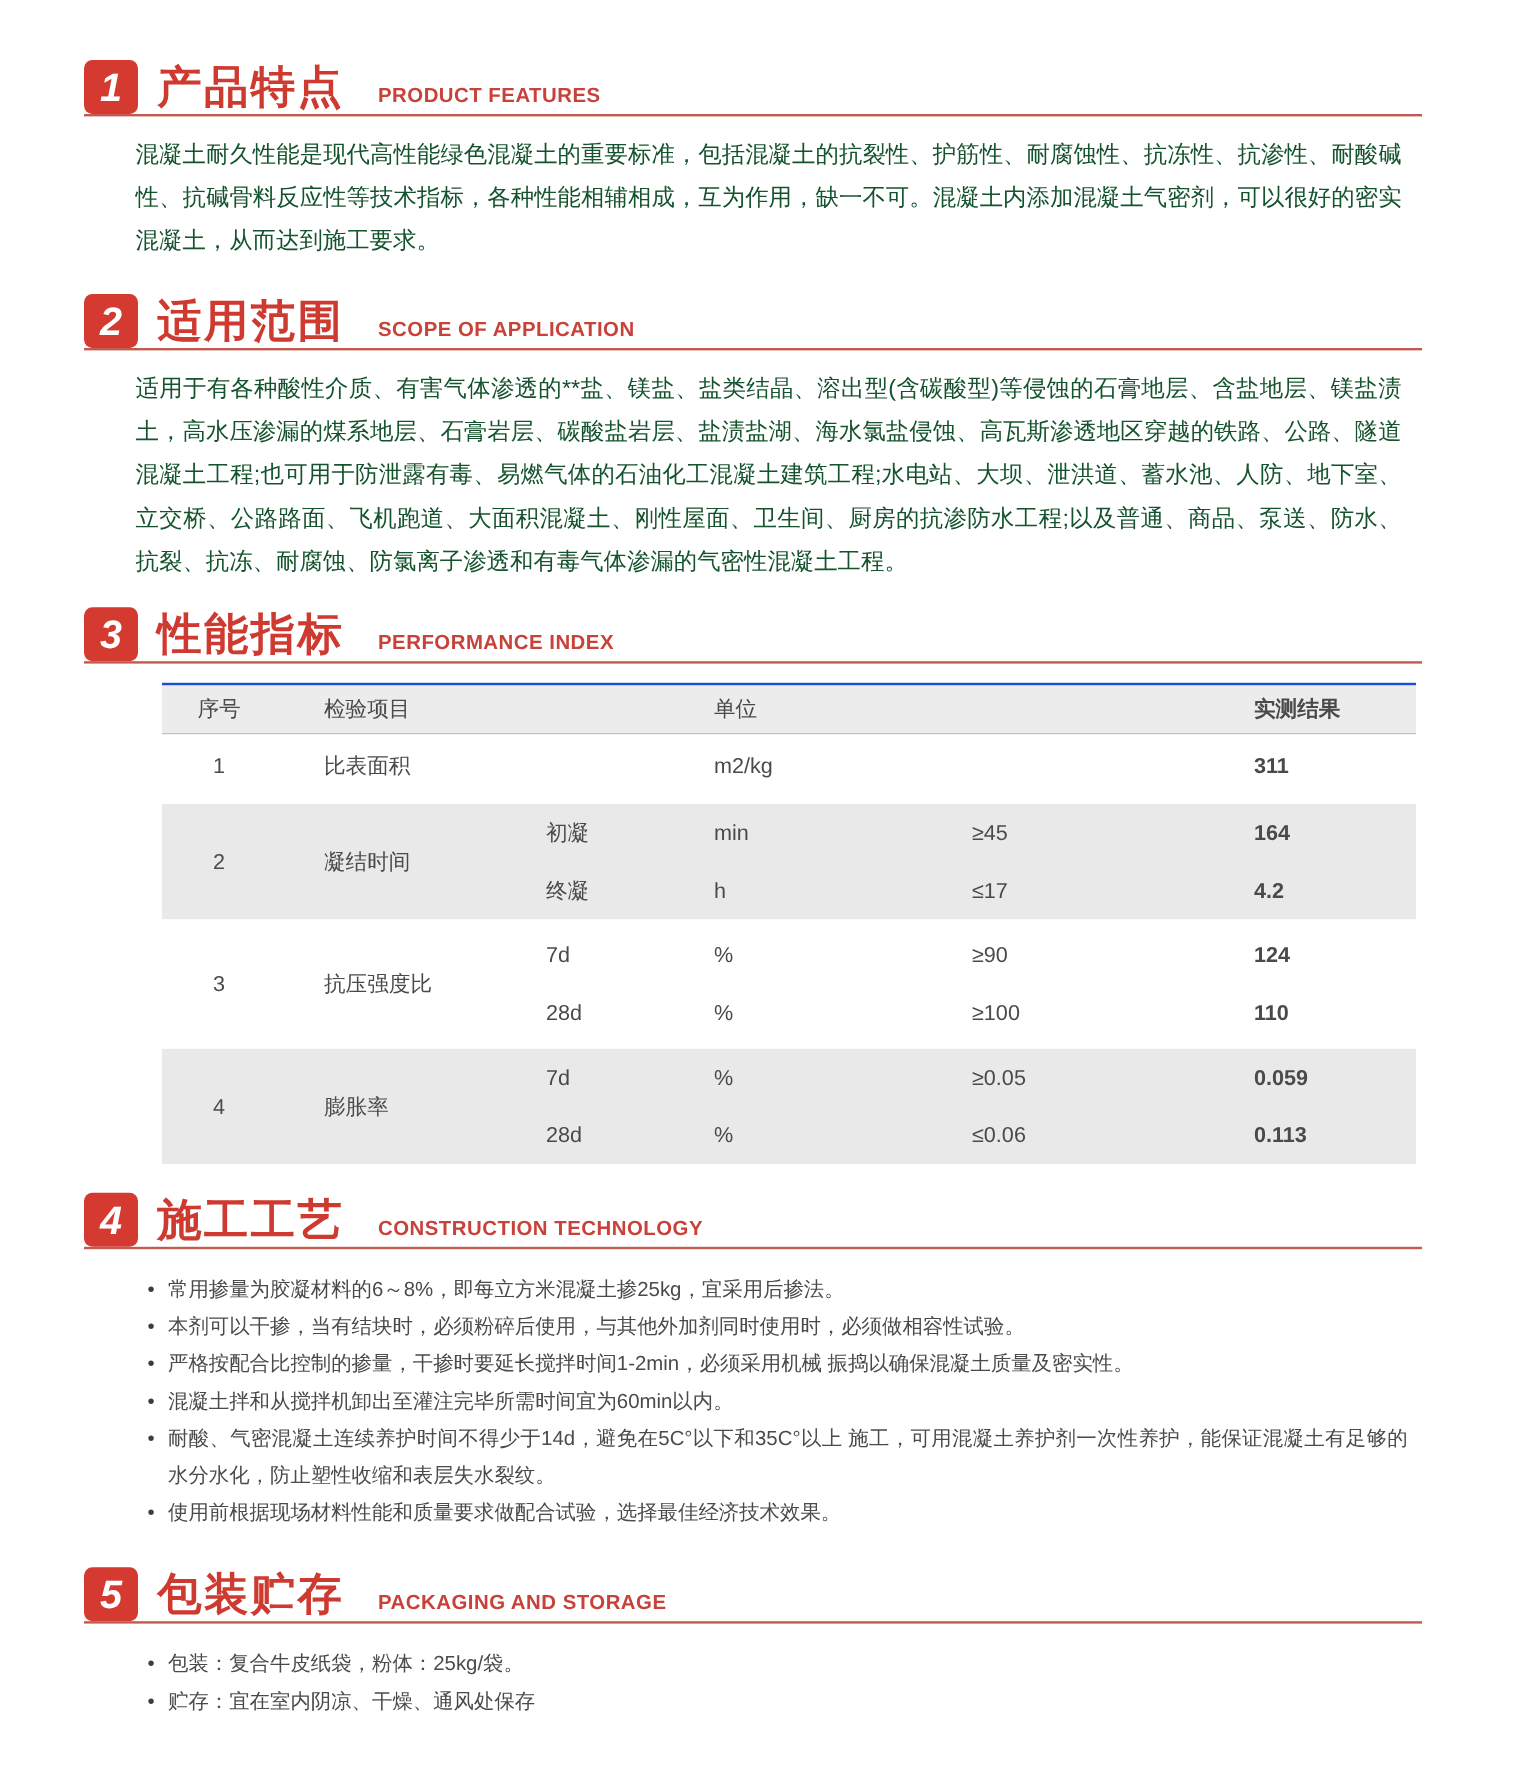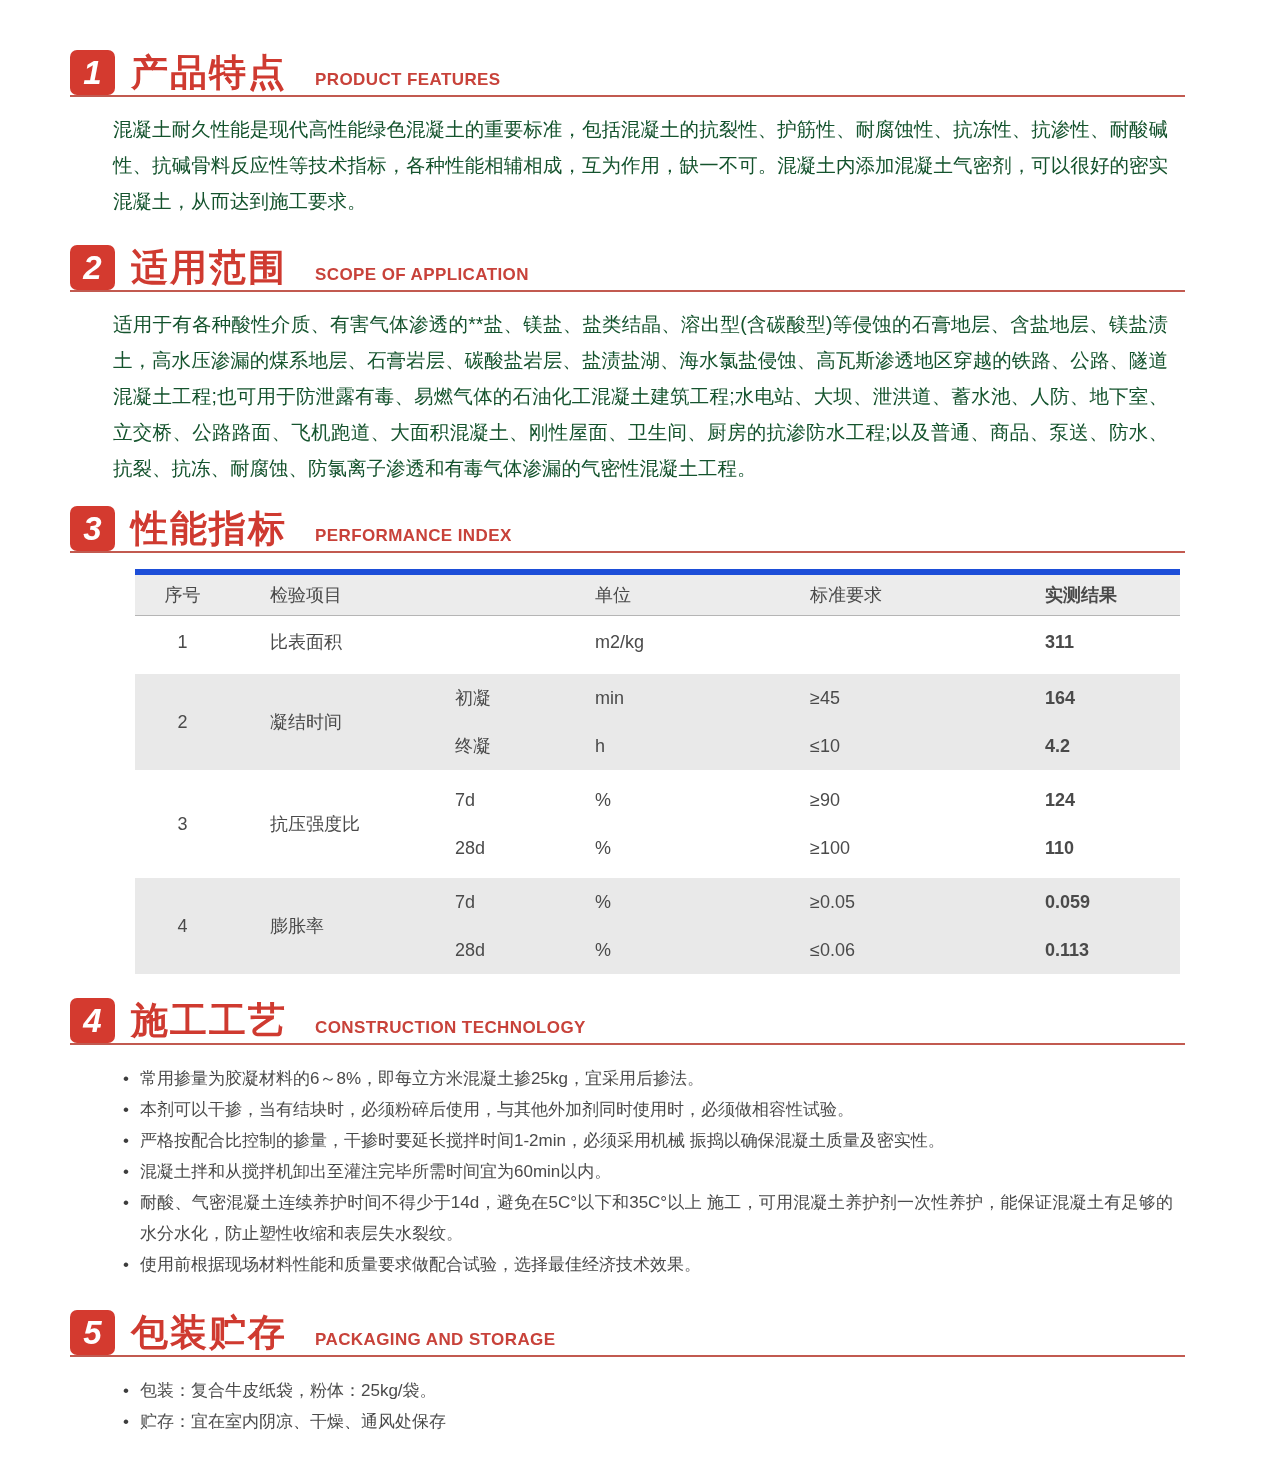--- a/index.html
+++ b/index.html
@@ -52,21 +52,21 @@
     font-size:18px;color:#4a4a4a;
   }
   .t-row{
     display:grid;
     grid-template-columns:95px 200px 150px 195px 230px 1fr;
   }
   .t-row .c{display:flex;align-items:center;}
   .t-head{
     grid-template-rows:40px;
     background:#ececec;
-    border-top:6px solid #1d4ed8;
+    border-top:2px solid #1d4ed8;
     border-bottom:1px solid #b5b5b5;
   }
   .t-single{grid-template-rows:52px;background:#ffffff;}
   .t-double{grid-template-rows:48px 48px;}
   .t-double.shaded{background:#e9e9e9;}
   .gap{height:6px;}
   .c.no{grid-column:1;justify-content:center;}
   .c.item{grid-column:2;padding-left:40px;}
   .c.item.span2{grid-column:2 / 4;}
   .c.sub{grid-column:3;padding-left:25px;}
@@ -128,21 +128,20 @@
       <span class="numbox">3</span>
       <h2 class="sec-title">性能指标</h2>
       <span class="sec-sub">PERFORMANCE INDEX</span>
     </header>
 
     <div class="ptable">
       <div class="t-row t-head">
         <div class="c no">序号</div>
         <div class="c item span2">检验项目</div>
         <div class="c unit">单位</div>
-        <div class="c std">标准要求</div>
         <div class="c res">实测结果</div>
       </div>
 
       <div class="t-row t-single">
         <div class="c no">1</div>
         <div class="c item span2">比表面积</div>
         <div class="c unit">m2/kg</div>
         <div class="c res">311</div>
       </div>
 
@@ -150,21 +149,21 @@
 
       <div class="t-row t-double shaded">
         <div class="c no rspan">2</div>
         <div class="c item rspan">凝结时间</div>
         <div class="c sub r1">初凝</div>
         <div class="c unit r1">min</div>
         <div class="c std r1">≥45</div>
         <div class="c res r1">164</div>
         <div class="c sub r2">终凝</div>
         <div class="c unit r2">h</div>
-        <div class="c std r2">≤10</div>
+        <div class="c std r2">≤17</div>
         <div class="c res r2">4.2</div>
       </div>
 
       <div class="gap"></div>
 
       <div class="t-row t-double">
         <div class="c no rspan">3</div>
         <div class="c item rspan">抗压强度比</div>
         <div class="c sub r1">7d</div>
         <div class="c unit r1">%</div>

